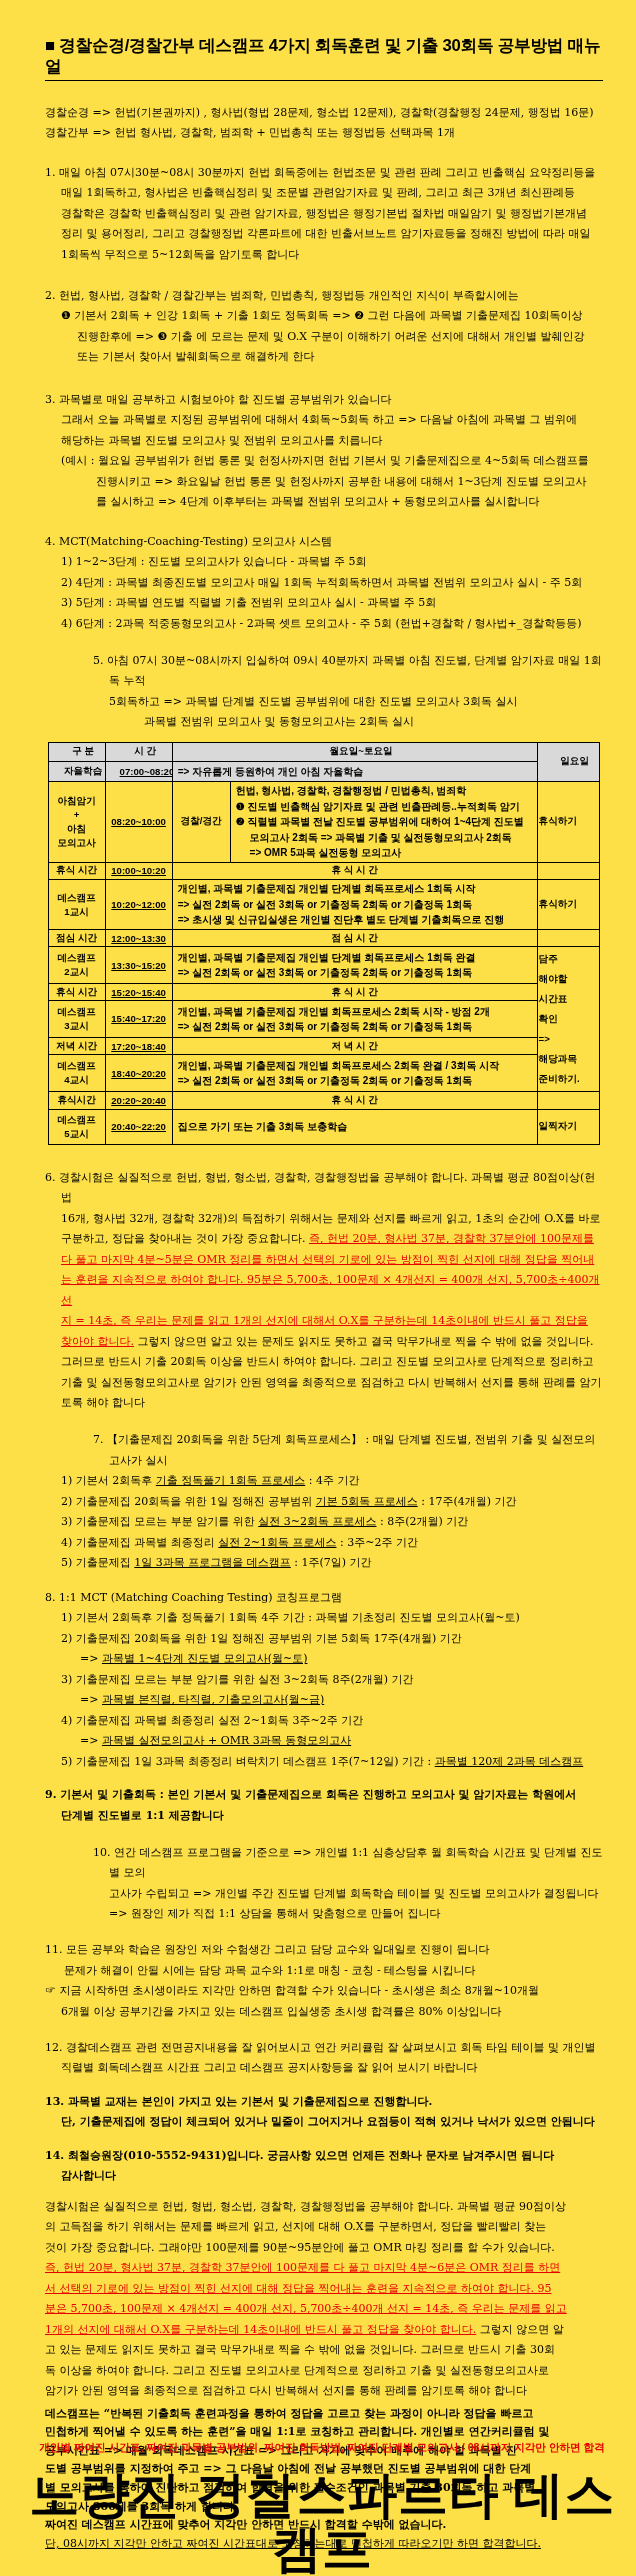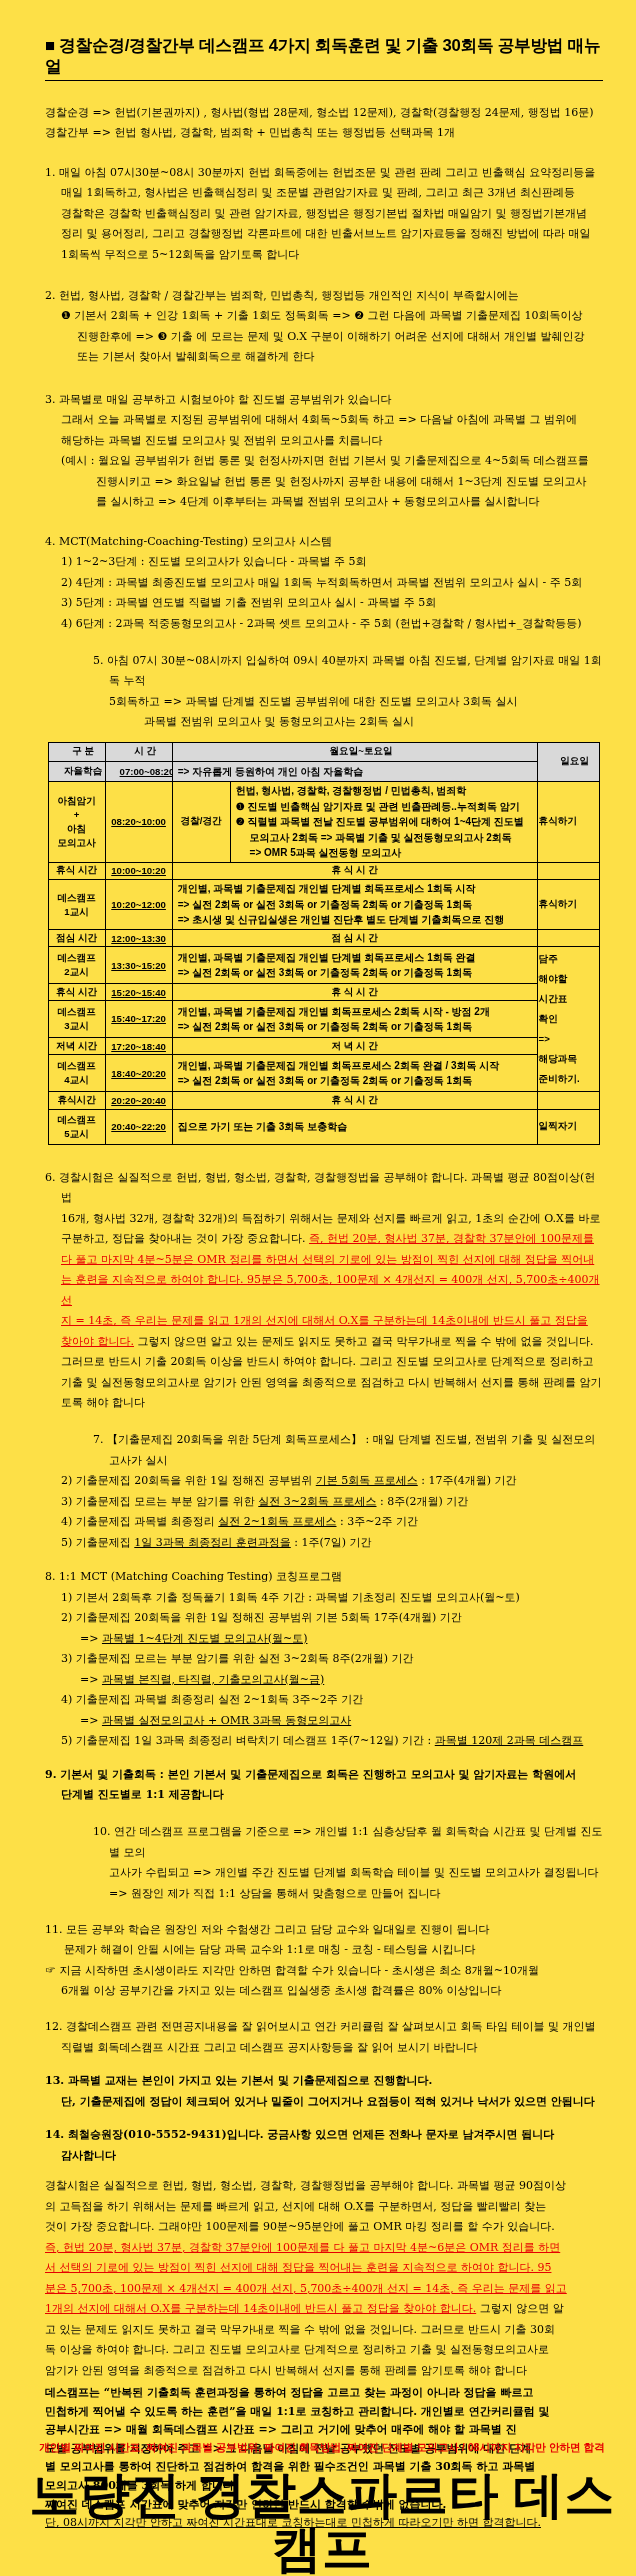--- a/index.html
+++ b/index.html
@@ -236,24 +236,25 @@
 구분하고, 정답을 찾아내는 것이 가장 중요합니다. </span><span class="redu">즉, 헌법 20분, 형사법 37분, 경찰학 37분안에 100문제를
 다 풀고 마지막 4분~5분은 OMR 정리를 하면서 선택의 기로에 있는 방점이 찍힌 선지에 대해 정답을 찍어내
 는 훈련을 지속적으로 하여야 합니다. 95분은 5,700초, 100문제 × 4개선지 = 400개 선지, 5,700초÷400개 선
 지 = 14초, 즉 우리는 문제를 읽고 1개의 선지에 대해서 O.X를 구분하는데 14초이내에 반드시 풀고 정답을
 찾아야 합니다.</span><span> 그렇지 않으면 알고 있는 문제도 읽지도 못하고 결국 막무가내로 찍을 수 밖에 없을 것입니다.
 그러므로 반드시 기출 20회독 이상을 반드시 하여야 합니다. 그리고 진도별 모의고사로 단계적으로 정리하고
 기출 및 실전동형모의고사로 암기가 안된 영역을 최종적으로 점검하고 다시 반복해서 선지를 통해 판례를 암기
 토록 해야 합니다</span></div>
 
     <div class="para h25 mt26">7. 【기출문제집 20회독을 위한 5단계 회독프로세스】 : 매일 단계별 진도별, 전범위 기출 및 실전모의고사가 실시</div>
+    <div class="para ml25"><span>1) 기본서 2회독후 </span><span class="u">기출 정독풀기 1회독 프로세스</span><span> : 4주 기간</span></div>
     <div class="para ml25"><span>2) 기출문제집 20회독을 위한 1일 정해진 공부범위 </span><span class="u">기본 5회독 프로세스</span><span> : 17주(4개월) 기간</span></div>
     <div class="para ml25"><span>3) 기출문제집 모르는 부분 암기를 위한 </span><span class="u">실전 3~2회독 프로세스</span><span> : 8주(2개월) 기간</span></div>
     <div class="para ml25"><span>4) 기출문제집 과목별 최종정리 </span><span class="u">실전 2~1회독 프로세스</span><span> : 3주~2주 기간</span></div>
-    <div class="para ml25"><span>5) 기출문제집 </span><span class="u">1일 3과목 최종정리 훈련과정을</span><span> : 1주(7일) 기간</span></div>
+    <div class="para ml25"><span>5) 기출문제집 </span><span class="u">1일 3과목 프로그램을 데스캠프</span><span> : 1주(7일) 기간</span></div>
 
     <div class="para mt22">8. 1:1 MCT (Matching Coaching Testing) 코칭프로그램</div>
     <div class="para ml25">1) 기본서 2회독후 기출 정독풀기 1회독 4주 기간 : 과목별 기초정리 진도별 모의고사(월~토)</div>
     <div class="para ml25">2) 기출문제집 20회독을 위한 1일 정해진 공부범위 기본 5회독 17주(4개월) 기간</div>
     <div class="para ml55"><span>=&gt; </span><span class="u">과목별 1~4단계 진도별 모의고사(월~토)</span></div>
     <div class="para ml25">3) 기출문제집 모르는 부분 암기를 위한 실전 3~2회독 8주(2개월) 기간</div>
     <div class="para ml55"><span>=&gt; </span><span class="u">과목별 본직렬, 타직렬, 기출모의고사(월~금)</span></div>
     <div class="para ml25">4) 기출문제집 과목별 최종정리 실전 2~1회독 3주~2주 기간</div>
     <div class="para ml55"><span>=&gt; </span><span class="u">과목별 실전모의고사 + OMR 3과목 동형모의고사</span></div>
     <div class="para ml25"><span>5) 기출문제집 1일 3과목 최종정리 벼락치기 데스캠프 1주(7~12일) 기간 : </span><span class="u">과목별 120제 2과목 데스캠프</span></div>

